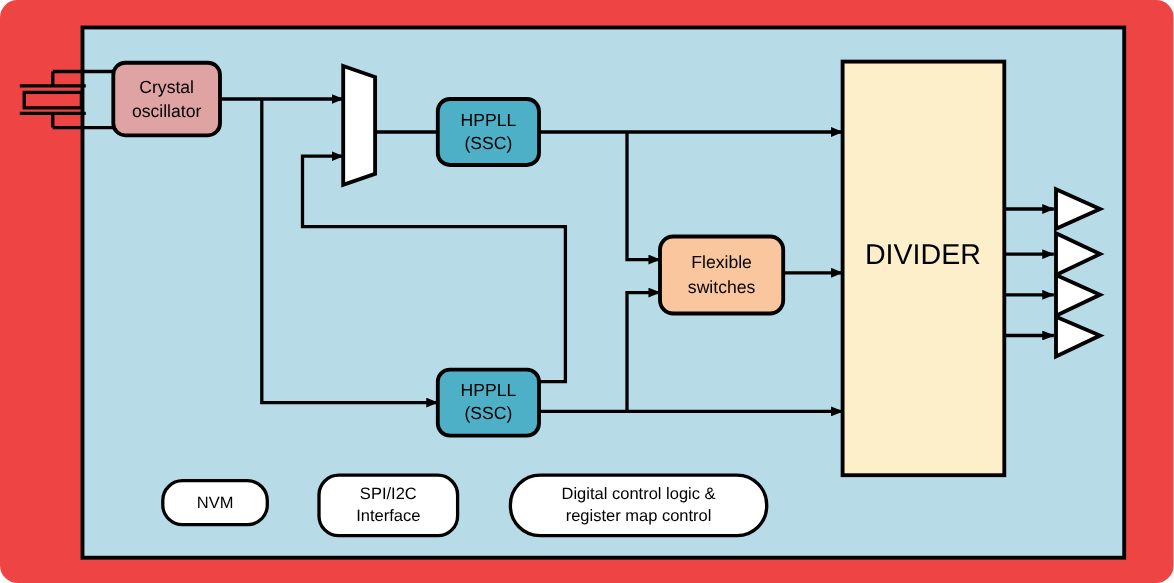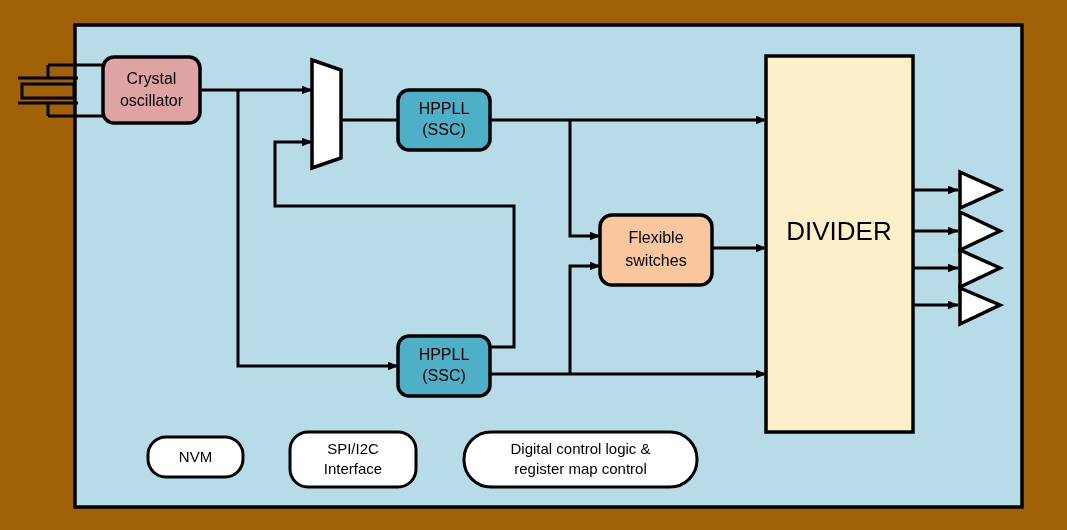--- a/index.html
+++ b/index.html
@@ -5,22 +5,23 @@
   html, body {
     margin: 0;
     padding: 0;
     background: #ffffff;
     font-family: "Liberation Sans", sans-serif;
   }
   #root {
     position: relative;
     width: 1067px;
     height: 530px;
-    background: #a16207;
+    background: #ef4444;
     overflow: hidden;
+    border-radius: 16px;
   }
   #diagram-svg {
     position: absolute;
     left: 0;
     top: 0;
   }
   .blk-text {
     font-family: "Liberation Sans", sans-serif;
     fill: #000000;
     text-anchor: middle;

